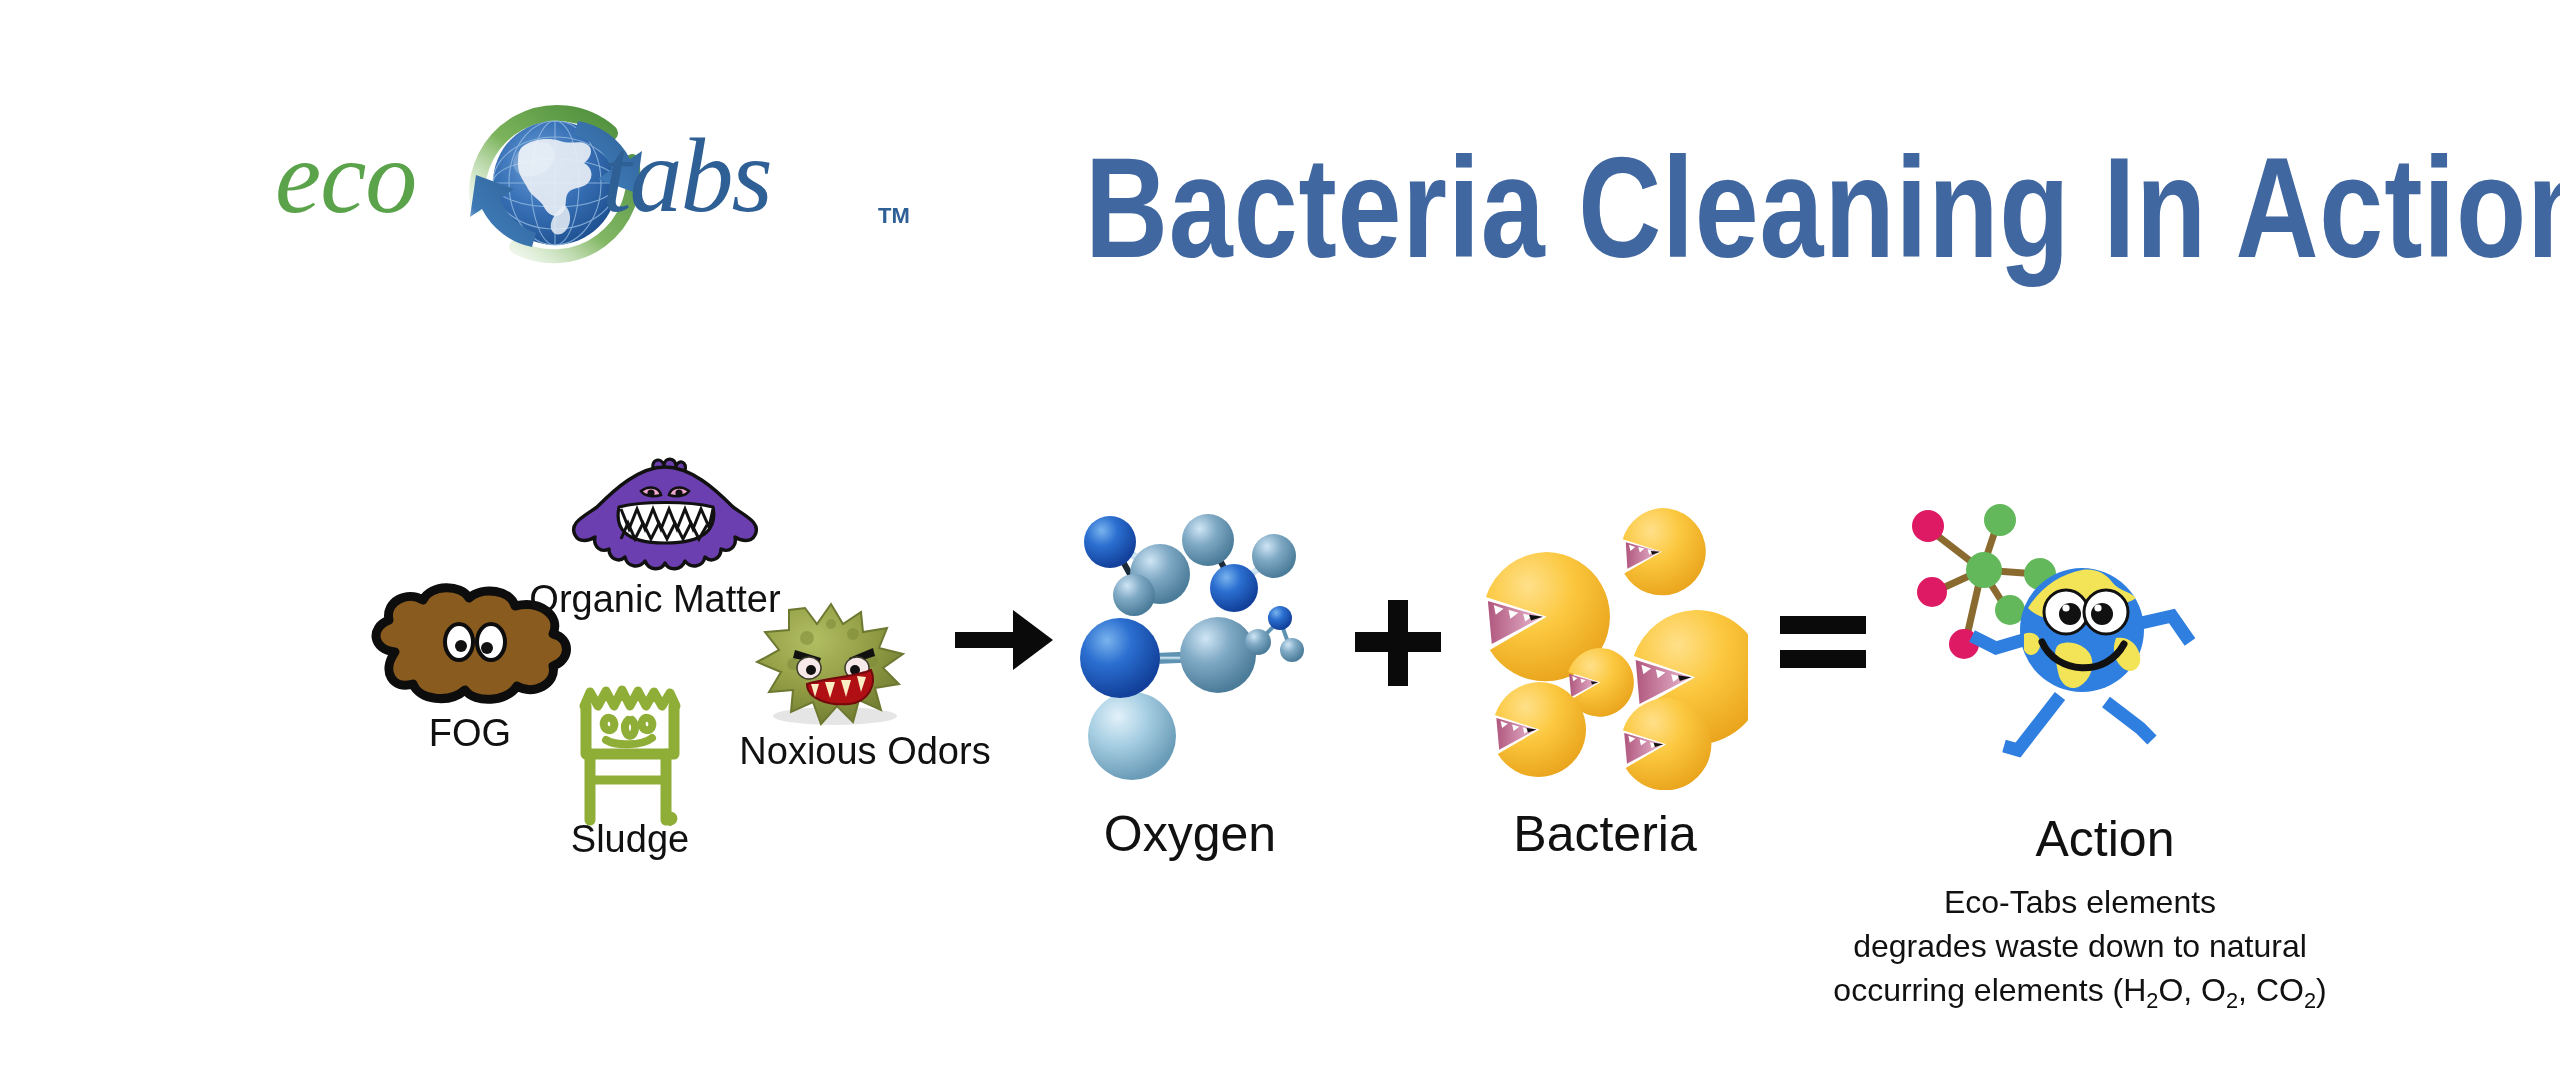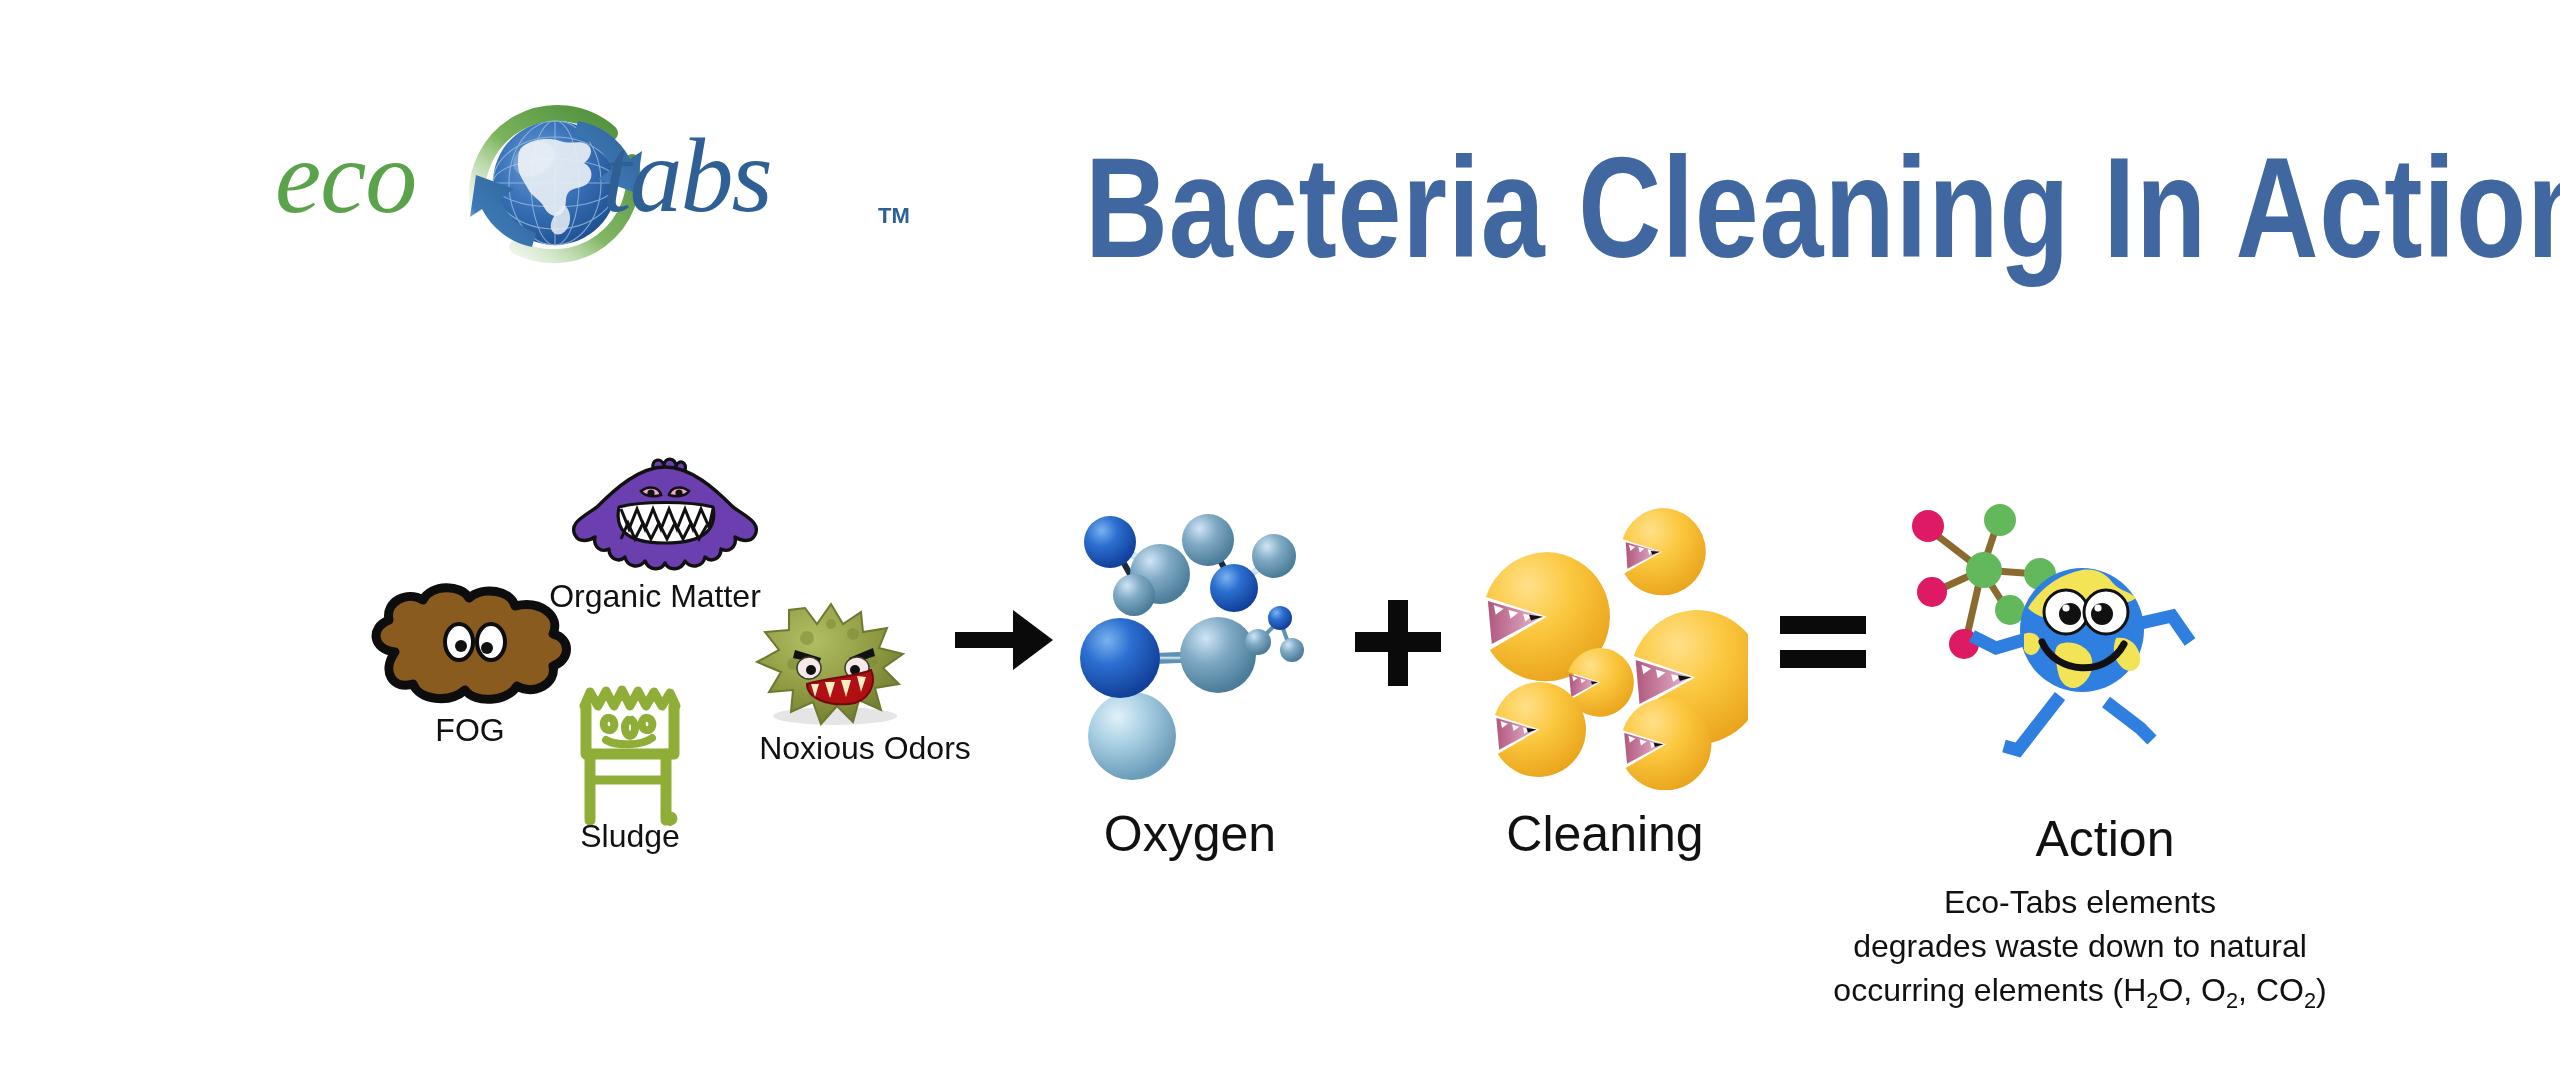--- a/index.html
+++ b/index.html
@@ -48,21 +48,21 @@
   }
 
   
   .row{position:absolute;left:0;top:0;width:2560px;height:1091px;}
 
   .node{position:absolute;}
   .label{
     font-family:"Liberation Sans","DejaVu Sans",sans-serif;
     color:#111;white-space:nowrap;text-align:center;
   }
-  .lbl-sm{font-size:32px;}
+  .lbl-sm{font-size:38px;}
   .lbl-lg{font-size:50px;}
 
   
   .op{position:absolute;color:#0a0a0a;}
   .op svg{display:block;}
 
   
   #fog-node{left:355px;top:580px;}
   #fog-label{position:absolute;left:355px;top:712px;width:230px;}
 
@@ -409,21 +409,21 @@
           <path d="M6,50 L62,66 L10,94 Z" fill="url(#tongue)"></path>
           <g fill="#fff">
               <polygon points="12,54 22,58 14,64"></polygon>
               <polygon points="28,59 38,62 30,68"></polygon>
               <polygon points="43,63 53,66 45,72"></polygon>
             </g>
           <path d="M48,64 L62,66 L50,70 Z" fill="#111"></path>
         </g>
       </svg>
     </div>
-    <div class="label lbl-lg" id="bacteria-label">Cleaning</div>
+    <div class="label lbl-lg" id="bacteria-label">Bacteria</div>
 
     <div class="op" style="left:1780px;top:612px;">
       <svg width="86" height="60" viewBox="0 0 86 60" aria-hidden="true">
         <rect x="0" y="4" width="86" height="18" fill="#0a0a0a"></rect>
         <rect x="0" y="38" width="86" height="18" fill="#0a0a0a"></rect>
       </svg>
     </div>
 
     <div class="node" id="results-node">
       <svg width="300" height="300" viewBox="0 0 300 300" aria-hidden="true">

